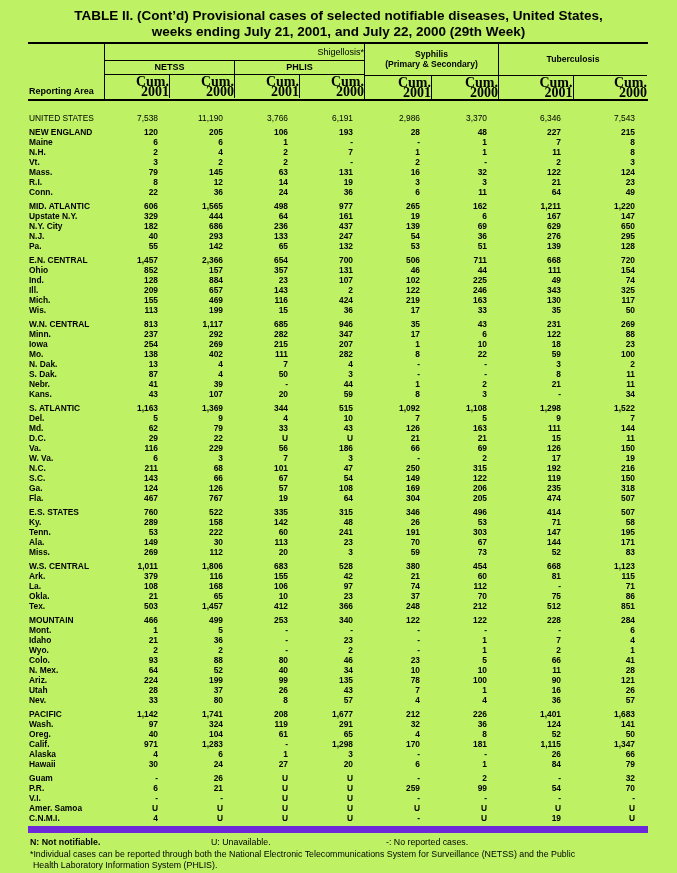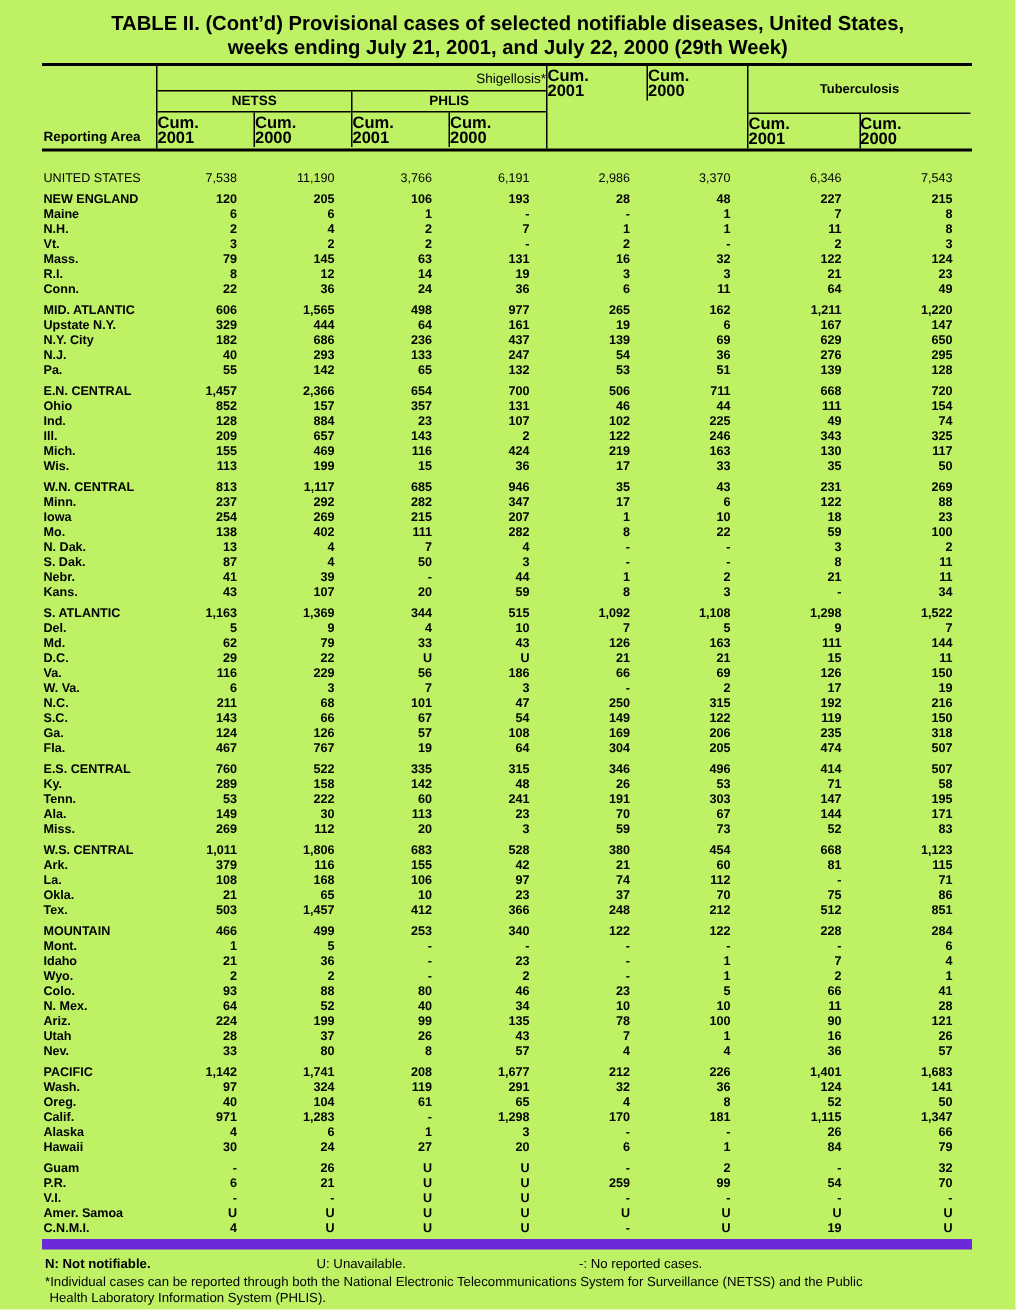--- a/index.html
+++ b/index.html
@@ -44,22 +44,22 @@
     font-size:9px;line-height:13px;
   }
   .g-subs .sub + .sub{border-left:1px solid #000;}
   .g-top2{
     height:30.5px;border-bottom:1.5px solid #000;
     display:flex;flex-direction:column;justify-content:center;
     text-align:center;font-weight:bold;font-size:8.6px;line-height:10px;
   }
   .g-cums{display:flex;}
   .g-cums .cum{
-    flex:1;text-align:left;font-weight:bold;
-    font-size:11px;line-height:10px;padding:2px 0 1px;
+    flex:1;text-align:right;font-weight:bold;
+    font-size:14px;line-height:10px;padding:2px 0 1px;font-family:Liberation Serif, serif;
   }
   .g-cums .cum + .cum{border-left:1px solid #000;}
   .cum span{display:block;}
   
   .tbody{border-bottom:7px solid #6d28d9;padding:12px 0 3px;}
   .section + .section{margin-top:4px;font-weight:bold;}
   .row{display:flex;height:10px;line-height:10px;font-size:8.4px;}
   .row .cell{box-sizing:border-box;white-space:nowrap;}
   .cell.area{width:77px;padding-left:1px;text-align:left;}
   .cell.val{text-align:right;padding-right:12px;}
@@ -112,20 +112,24 @@
               <span>2001</span>
             </div>
           <div class="cum">
               <span>Cum.</span>
               <span>2000</span>
             </div>
         </div>
       </div>
 
       <div class="group syph">
+        <div class="g-top2">
+          <span>Syphilis</span>
+          <span>(Primary &amp; Secondary)</span>
+        </div>
         <div class="g-cums">
           <div class="cum">
               <span>Cum.</span>
               <span>2001</span>
             </div>
           <div class="cum">
               <span>Cum.</span>
               <span>2000</span>
             </div>
         </div>
@@ -563,21 +567,21 @@
             <div class="cell val">19</div>
             <div class="cell val">64</div>
             <div class="cell val">304</div>
             <div class="cell val">205</div>
             <div class="cell val">474</div>
             <div class="cell val">507</div>
           </div>
         </div>
         <div class="section">
           <div class="row">
-            <div class="cell area">E.S. CENTRAL</div>
+            <div class="cell area">E.S. STATES</div>
             <div class="cell val">760</div>
             <div class="cell val">522</div>
             <div class="cell val">335</div>
             <div class="cell val">315</div>
             <div class="cell val">346</div>
             <div class="cell val">496</div>
             <div class="cell val">414</div>
             <div class="cell val">507</div>
           </div>
           <div class="row">

